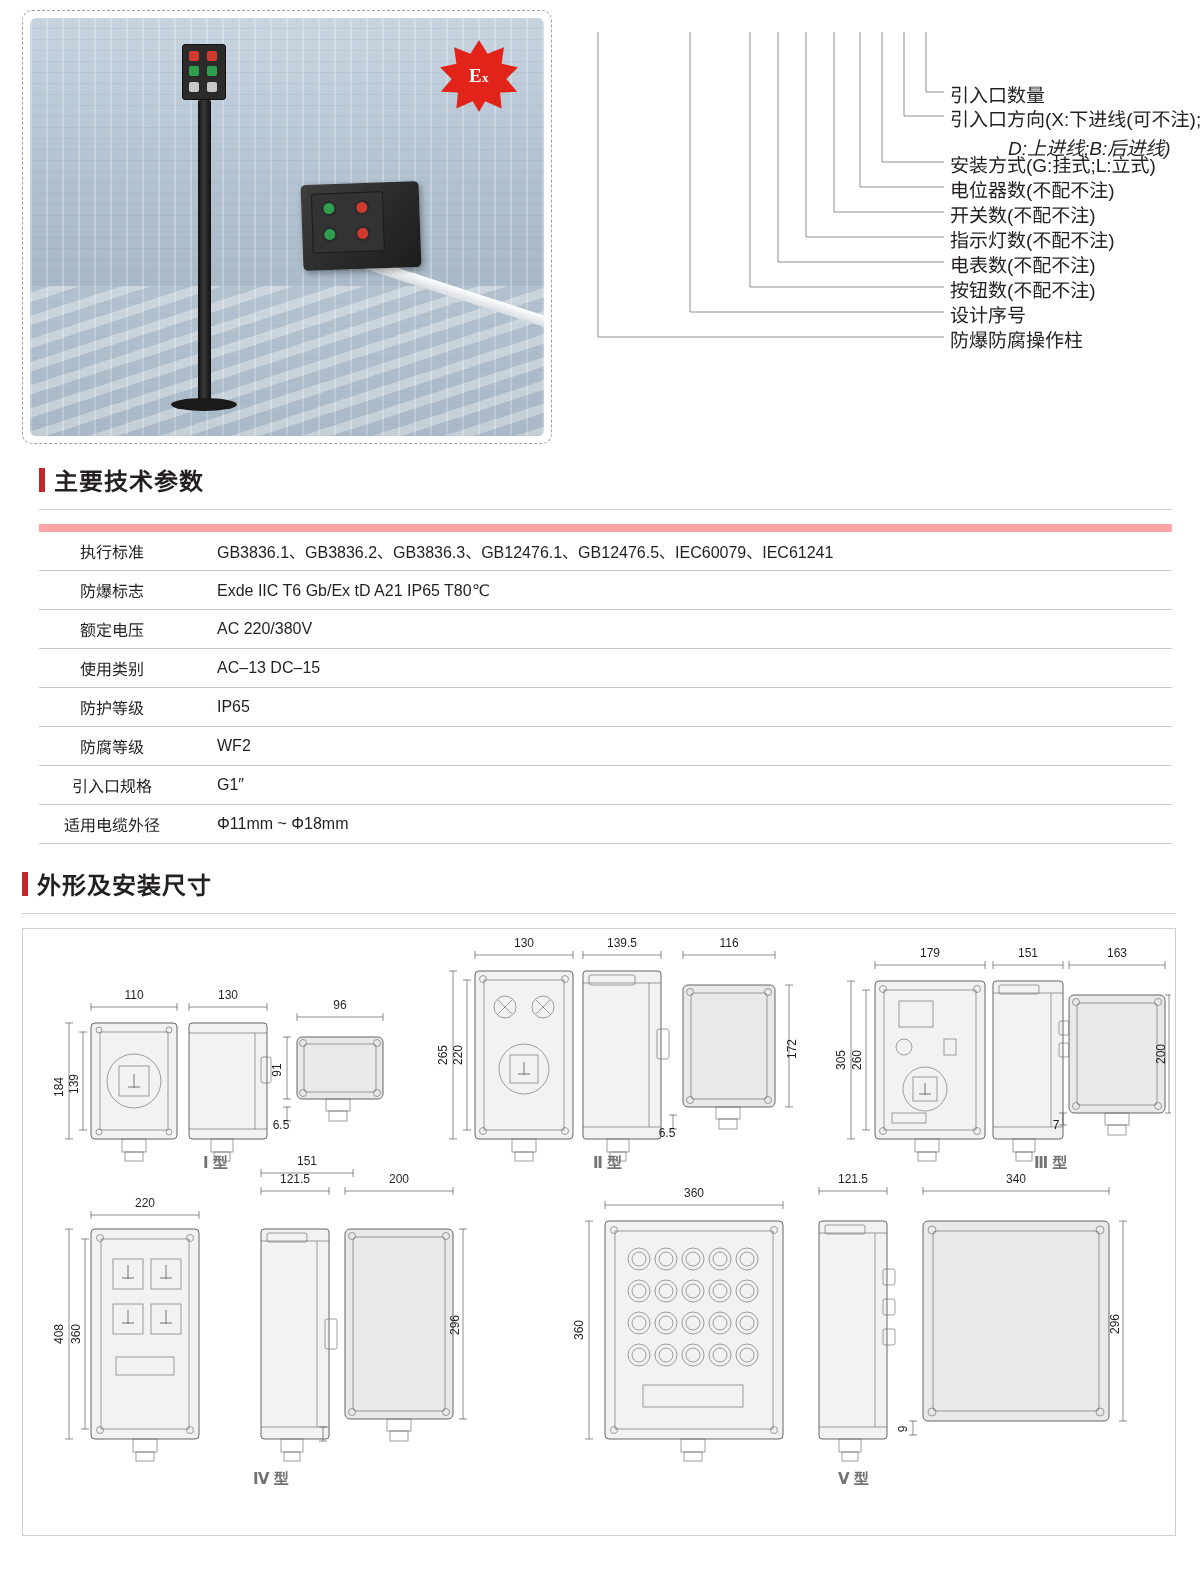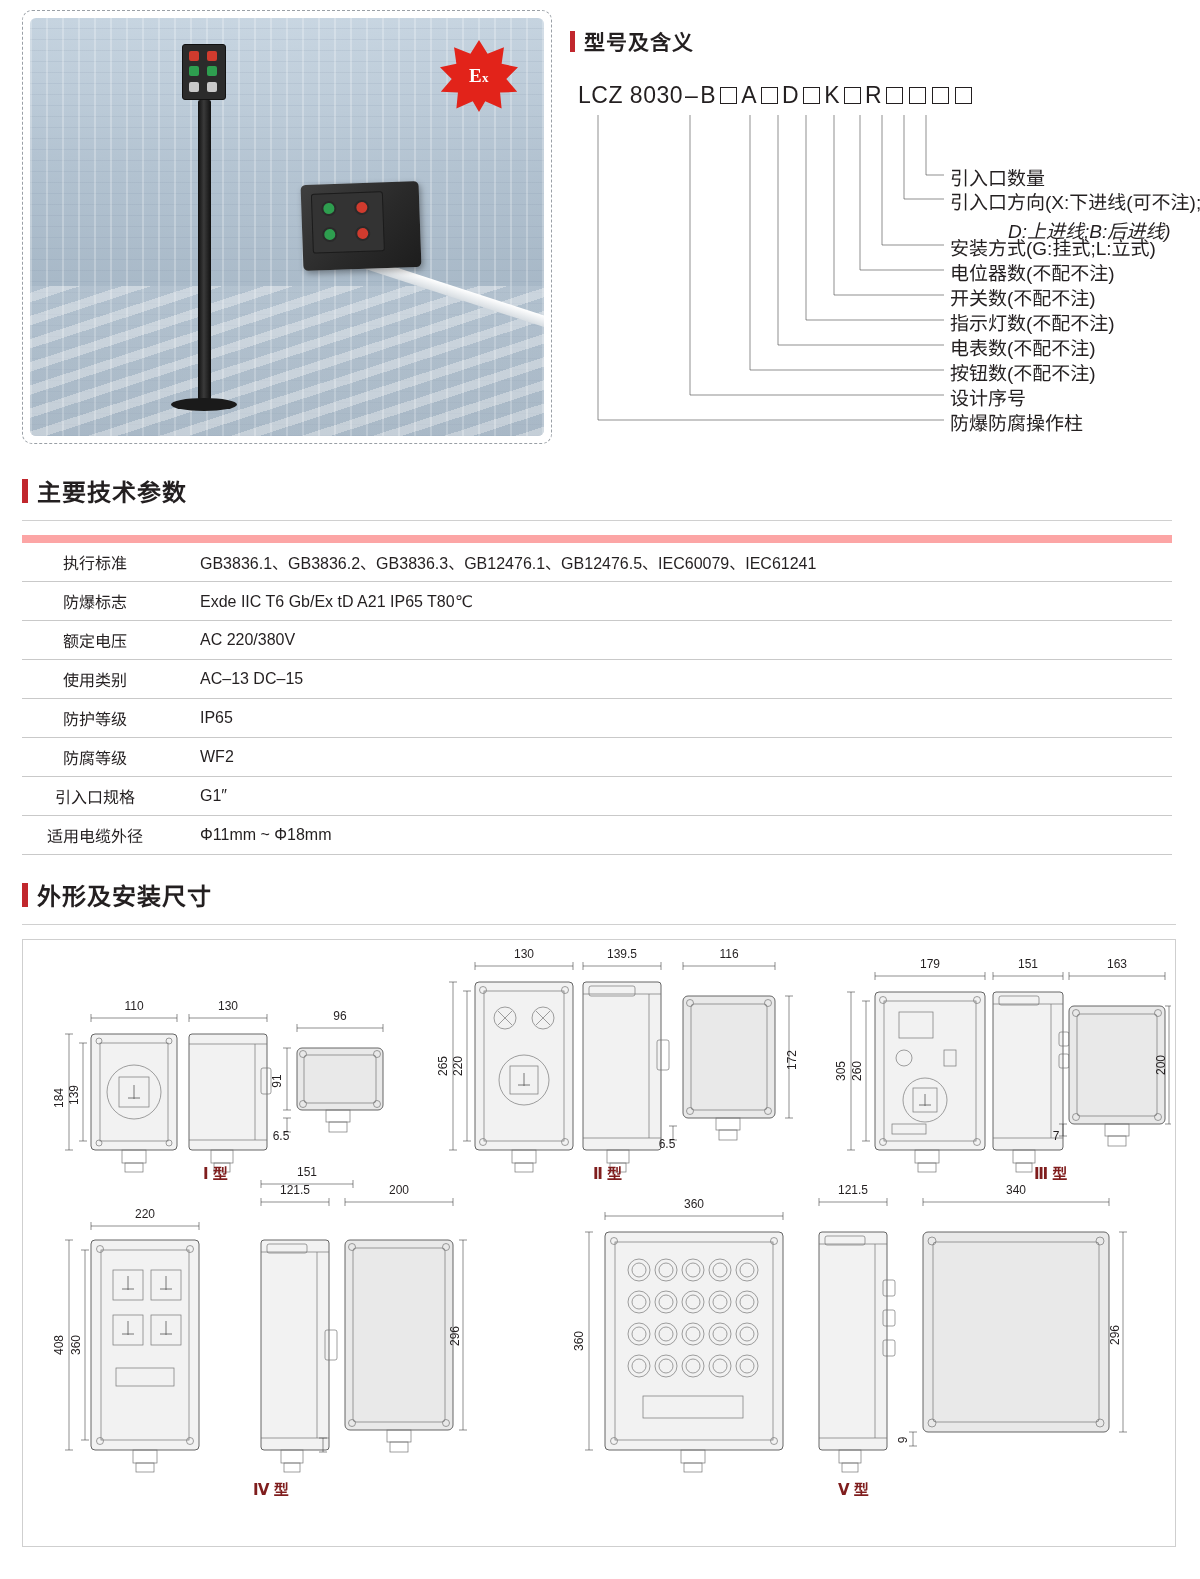--- a/index.html
+++ b/index.html
@@ -123,21 +123,21 @@
     border: 1px solid #231f20; margin: 0 2px;
   }
   .legend-wrap { position: relative; margin-top: 6px; height: 340px; }
   .legend-svg { position: absolute; left: 0; top: 0; }
   .legend-list { position: absolute; left: 0; top: 0; width: 100%; }
   .legend-item {
     position: absolute; font-size: 19px; white-space: nowrap; line-height: 1.35;
   }
 
   
-  .section2 { padding: 18px 28px 0 22px; }
+  .section2 { padding: 18px 28px 0 39px; }
   .hr-line { border: 0; border-top: 1px solid #d0d0d0; margin: 12px 0 0 0; }
   table.params {
     width: 100%; border-collapse: collapse; margin-top: 14px;
     font-size: 16px;
   }
   table.params tr { border-bottom: 1px solid #c9c9c9; }
   table.params tr:first-child { border-top: 8px solid #fca5a5; }
   table.params td { padding: 7px 6px 7px 14px; }
   table.params td.k { width: 152px; text-align: center; padding-left: 0; }
   table.params td.v { padding-left: 26px; }
@@ -146,21 +146,21 @@
   .section3 { padding: 22px 24px 0 22px; }
   .draw-box {
     margin-top: 14px;
     border: 1px solid #cfcfcf;
     height: 608px;
     position: relative;
     background: #fff;
   }
   .dim-label { font-size: 12px; fill: #231f20; font-family: "Liberation Sans", sans-serif; }
   .type-label {
-    position: absolute; color: #7f1d1d; font-size: 15px; font-weight: bold;
+    position: absolute; color: #737373; font-size: 15px; font-weight: bold;
   }
   svg { display: block; }
   .ln { stroke: #555; stroke-width: .8; fill: none; }
   .ln2 { stroke: #777; stroke-width: .7; fill: none; }
   .dimln { stroke: #444; stroke-width: .6; fill: none; }
   .body-fill { fill: #f2f2f2; stroke: #555; stroke-width: .9; }
   .body-fill2 { fill: #e9e9e9; stroke: #555; stroke-width: .9; }
 </style>
 </head>
 <body>
@@ -196,42 +196,21 @@
 
       <div class="ex-badge">
         <span class="ex-star"></span>
         <span class="ex-text"><span>E</span><small>x</small></span>
       </div>
 
     </div>
   </div>
 
   <div class="model-block">
-    <div class="sec-title">
-      <span class="sec-bar"></span>
-      <span class="sec-text">型号及含义</span>
-    </div>
-
-    <div class="model-code">
-      <span>LCZ 8030</span>
-      <span>–</span>
-      <span>B</span>
-        <span class="sq"></span>
-        <span>A</span>
-        <span class="sq"></span>
-        <span>D</span>
-        <span class="sq"></span>
-        <span>K</span>
-        <span class="sq"></span>
-        <span>R</span>
-        <span class="sq"></span>
-        <span class="sq"></span>
-        <span class="sq"></span>
-        <span class="sq"></span>
-    </div>
+
 
     <div class="legend-wrap">
       <svg class="legend-svg" width="600" height="340" viewBox="0 0 600 340">
 
         <path class="dimln" d="M356,0 L356,60 L374,60"></path>
         <path class="dimln" d="M334,0 L334,84 L374,84"></path>
         <path class="dimln" d="M312,0 L312,130 L374,130"></path>
         <path class="dimln" d="M290,0 L290,155 L374,155"></path>
         <path class="dimln" d="M264,0 L264,180 L374,180"></path>
         <path class="dimln" d="M236,0 L236,205 L374,205"></path>

